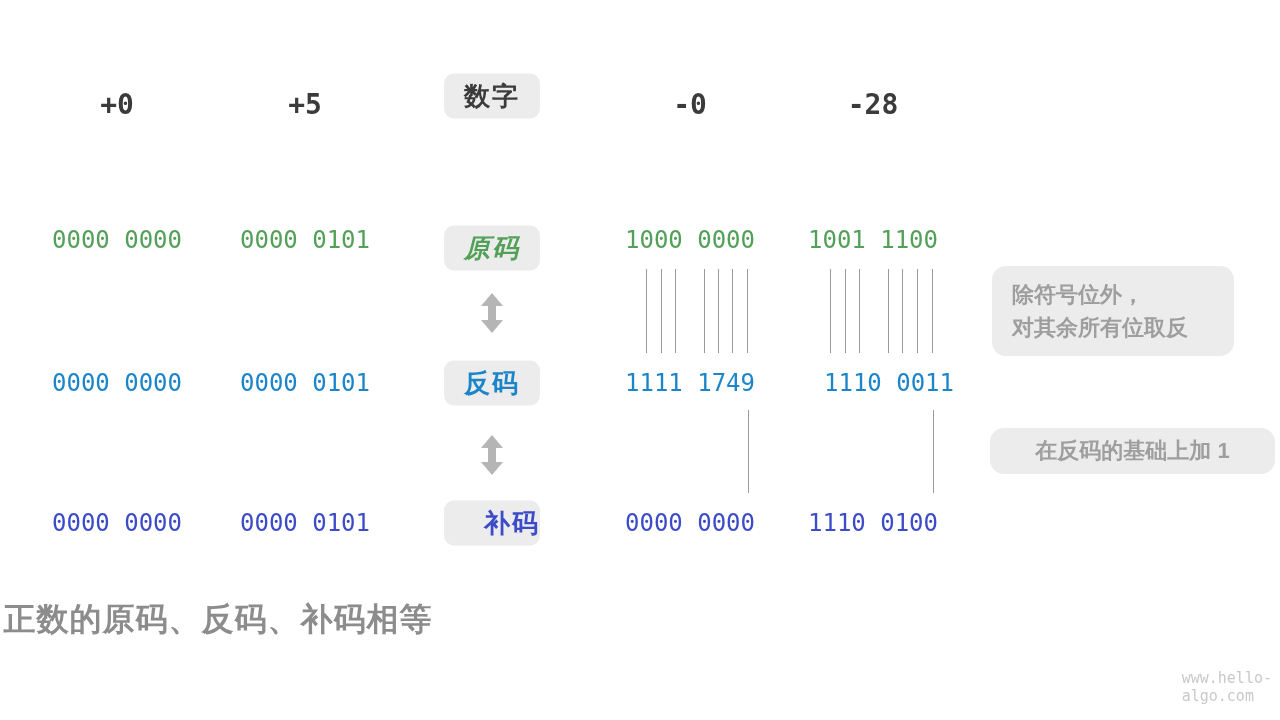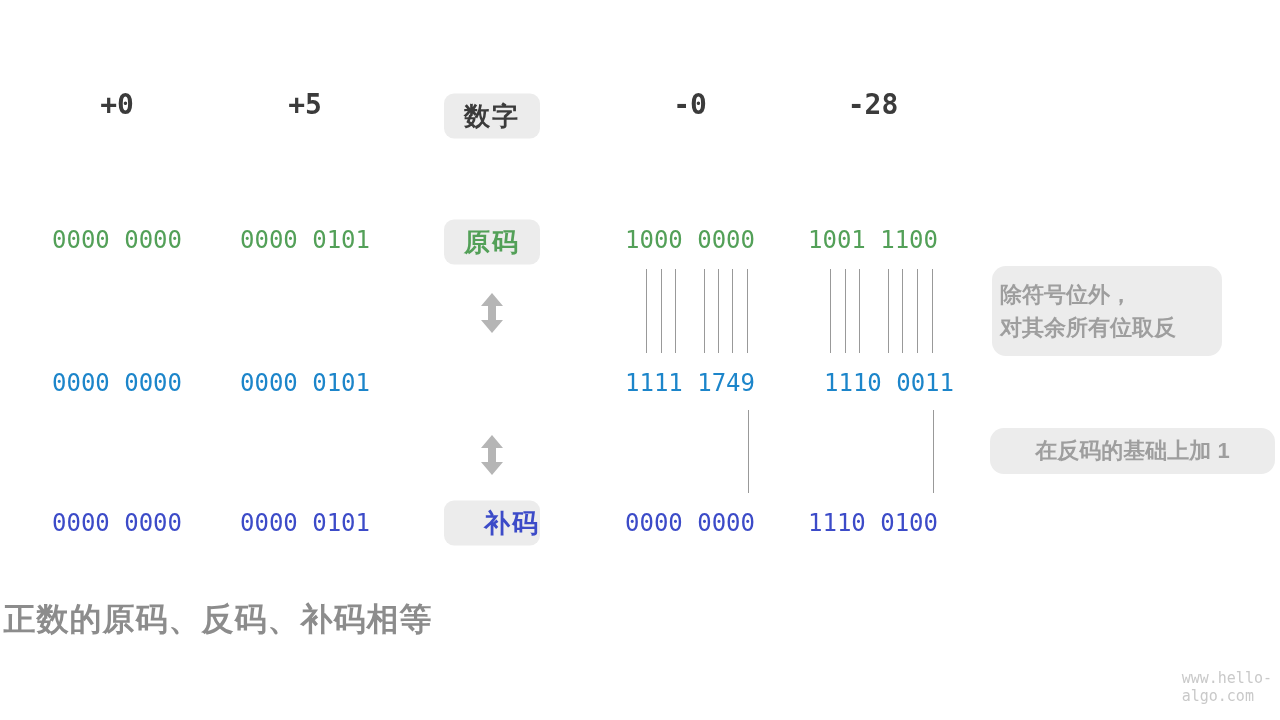--- a/index.html
+++ b/index.html
@@ -20,21 +20,21 @@
              display:flex;align-items:center;justify-content:center;
              font-size:26px;font-weight:bold;letter-spacing:2px;}
   .label-box.dark{color:#3b3b3b;}
   .label-box.green{color:#53a058;}
   .label-box.blue{color:#1c85ca;}
   .label-box.indigo{color:#3c4bc8;justify-content:flex-end;}
 
   .note-box{background:#ececec;border-radius:14px;color:#9e9e9e;
             font-weight:bold;font-size:22px;display:flex;flex-direction:column;
             justify-content:center;}
-  .note-1{left:992px;top:266px;width:222px;height:90px;padding-left:8px;
+  .note-1{left:992px;top:266px;width:222px;height:90px;padding-left:20px;
           position:absolute;line-height:33px;transform:none;}
   .note-2{left:990px;top:428px;width:285px;height:46px;position:absolute;
           align-items:center;flex-direction:row;justify-content:center;transform:none;}
 
   .vline{position:absolute;width:1px;background:#999999;}
   .vline.g1{top:269px;height:84px;}
   .vline.g2{top:410px;height:83px;}
 
   .arrow-icon{position:absolute;transform:translate(-50%,-50%);}
 
@@ -44,29 +44,29 @@
              font-family:"DejaVu Sans Mono",monospace;font-size:15px;
              color:#c9c9c9;margin-left:32px;}
 </style>
 </head>
 <body>
 
 <div class="canvas">
 
   <span class="abs num-head" style="left:117px;top:104px;">+0</span>
   <span class="abs num-head" style="left:305px;top:104px;">+5</span>
-  <div class="abs label-box dark" style="left:492px;top:116px;">
+  <div class="abs label-box dark" style="left:492px;top:96px;">
     <span>数字</span>
   </div>
   <span class="abs num-head" style="left:690px;top:104px;">-0</span>
   <span class="abs num-head" style="left:873px;top:104px;">-28</span>
 
   <span class="abs bin green" style="left:117px;top:240px;">0000 0000</span>
   <span class="abs bin green" style="left:305px;top:240px;">0000 0101</span>
-  <div class="abs label-box green" style="left:492px;top:242px;">
+  <div class="abs label-box green" style="left:492px;top:248px;font-style:italic;">
     <span>原码</span>
   </div>
   <span class="abs bin green" style="left:690px;top:240px;">1000 0000</span>
   <span class="abs bin green" style="left:873px;top:240px;">1001 1100</span>
 
   <div class="vline g1" style="left:646px;"></div>
   <div class="vline g1" style="left:661px;"></div>
   <div class="vline g1" style="left:675px;"></div>
   <div class="vline g1" style="left:704px;"></div>
   <div class="vline g1" style="left:718px;"></div>
@@ -86,20 +86,23 @@
     <polygon points="11,40 0,27 22,27" fill="#b5b5b5"></polygon>
   </svg>
   <svg class="arrow-icon" style="left:492px;top:455px;" width="22" height="40" viewBox="0 0 22 40">
     <polygon points="11,0 0,13 22,13" fill="#b5b5b5"></polygon>
     <rect x="7" y="11" width="8" height="18" fill="#b5b5b5"></rect>
     <polygon points="11,40 0,27 22,27" fill="#b5b5b5"></polygon>
   </svg>
 
   <span class="abs bin blue" style="left:117px;top:383px;">0000 0000</span>
   <span class="abs bin blue" style="left:305px;top:383px;">0000 0101</span>
+  <div class="abs label-box blue" style="left:492px;top:383px;">
+    <span>反码</span>
+  </div>
   <span class="abs bin blue" style="left:690px;top:383px;">1111 1749</span>
   <span class="abs bin blue" style="left:873px;top:383px;margin-left:16px;">1110 0011</span>
 
   <div class="vline g2" style="left:748px;"></div>
   <div class="vline g2" style="left:933px;"></div>
 
   <span class="abs bin indigo" style="left:117px;top:523px;">0000 0000</span>
   <span class="abs bin indigo" style="left:305px;top:523px;">0000 0101</span>
   <div class="abs label-box indigo" style="left:492px;top:523px;">
     <span>补码</span>

